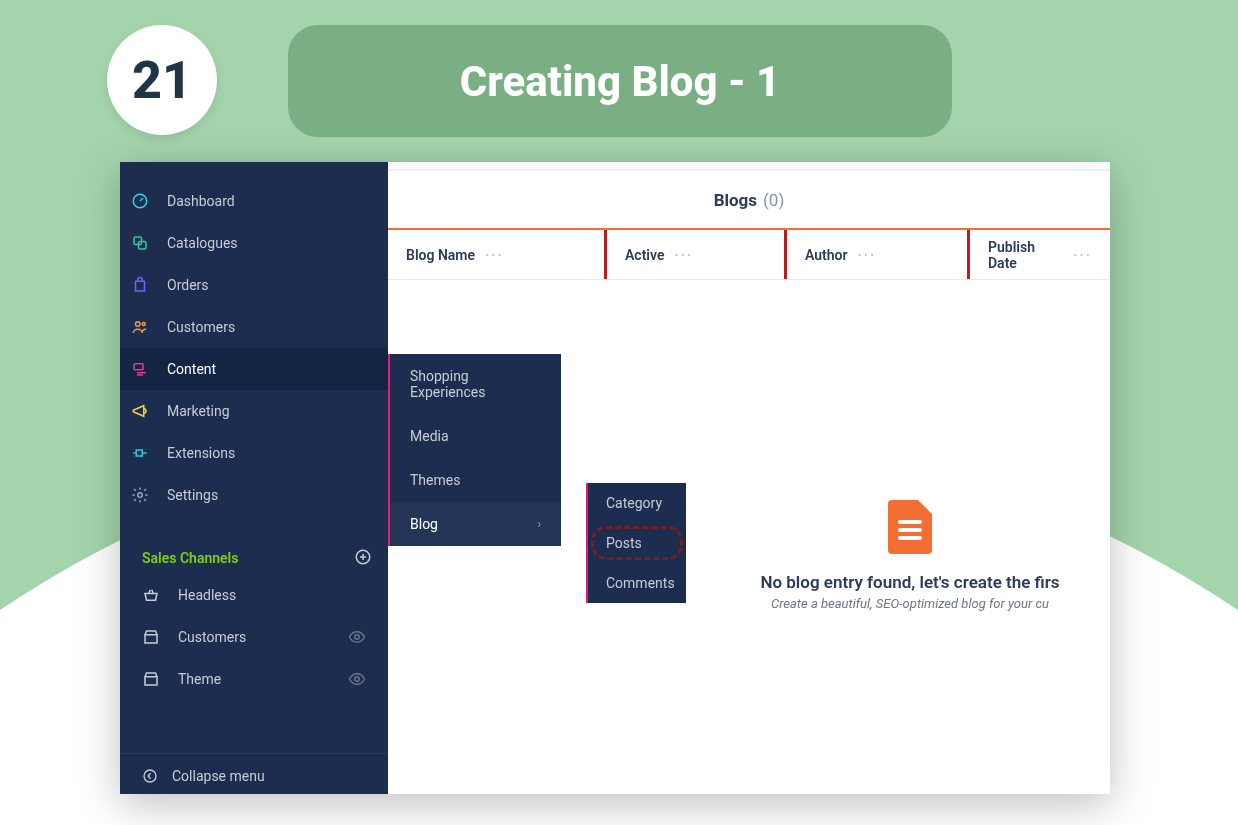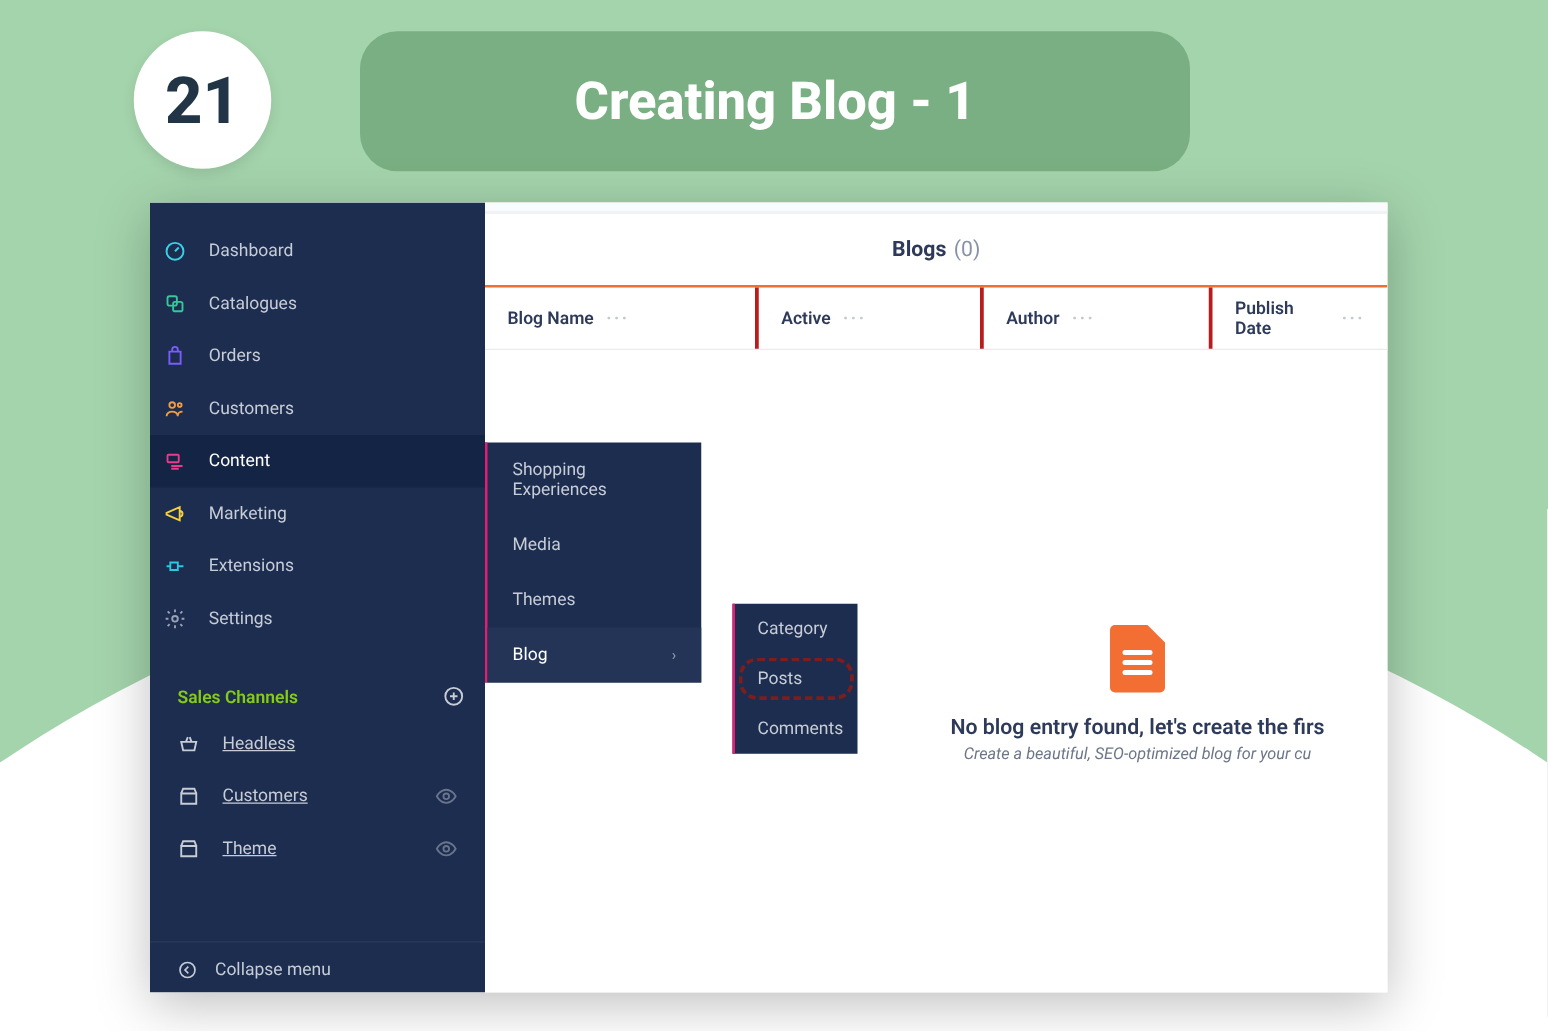--- a/index.html
+++ b/index.html
@@ -65,21 +65,21 @@
   .nav-item svg { width:18px; height:18px; flex-shrink:0; }
   .section-header{
     display:flex; align-items:flex-end; justify-content:space-between;
     padding:14px 16px 8px 22px;
     color:#84cc16; font-weight:600; font-size:14px;
     margin-top:18px;
   }
   .channel-item{
     display:flex; align-items:center; gap:18px;
     padding:12px 22px;
-    color:#c7ccd6; cursor:pointer;text-decoration:underline;
+    color:#c7ccd6; cursor:pointer;
   }
   .channel-item .eye{ margin-left:auto; opacity:.6; }
   .collapse{
     margin-top:auto;
     padding:14px 22px 10px 22px;
     display:flex; align-items:center; gap:14px;
     color:#c7ccd6;
     border-top:1px solid rgba(255,255,255,0.06);
   }
 

